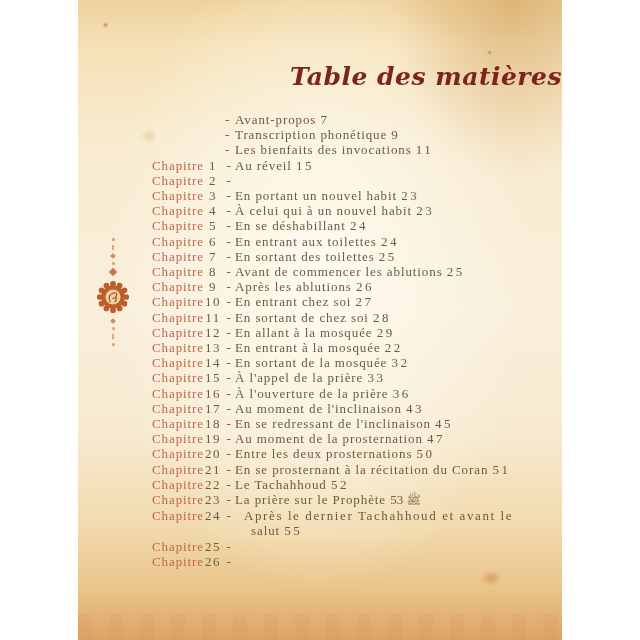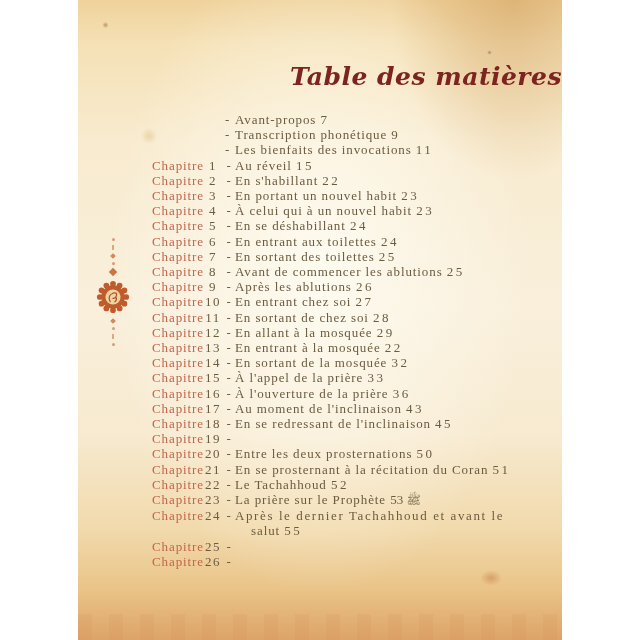--- a/index.html
+++ b/index.html
@@ -40,21 +40,21 @@
     font-size:13px;line-height:15.2px;letter-spacing:.9px;color:#6b5b40;
   }
   .row{display:flex;align-items:baseline;white-space:nowrap;}
   .c-label{width:51px;flex:0 0 51px;color:#c3654c;}
   .c-num{width:20px;flex:0 0 20px;text-align:center;letter-spacing:1.5px;}
   .c-dash{width:12px;flex:0 0 12px;text-align:center;}
   .c-title{flex:1;}
   .pg{letter-spacing:2.5px;}
   .fm{padding-left:73px;}
   .fm .c-dash{width:10px;flex:0 0 10px;text-align:left;}
-  .sp{letter-spacing:1.6px;}
+  .sp{letter-spacing:1.6px;margin-left:9px;}
   .cont{display:block;padding-left:16px;}
   .pbuh{font-size:12px;}
 
   
   .orn{
     position:absolute;left:24px;top:238px;width:22px;
     display:flex;flex-direction:column;align-items:center;gap:4px;
   }
   .m{background:#c4703f;flex:0 0 auto;}
   .m-dot{width:3px;height:3px;border-radius:50%;opacity:.65;}
@@ -123,21 +123,20 @@
     <div class="row">
       <span class="c-label">Chapitre</span>
       <span class="c-num">1</span>
       <span class="c-dash">-</span>
       <span class="c-title"><span>Au réveil</span> <span class="pg">15</span></span>
     </div>
     <div class="row">
       <span class="c-label">Chapitre</span>
       <span class="c-num">2</span>
       <span class="c-dash">-</span>
-      <span class="c-title"><span>En s'habillant</span> <span class="pg">22</span></span>
     </div>
     <div class="row">
       <span class="c-label">Chapitre</span>
       <span class="c-num">3</span>
       <span class="c-dash">-</span>
       <span class="c-title"><span>En portant un nouvel habit</span> <span class="pg">23</span></span>
     </div>
     <div class="row">
       <span class="c-label">Chapitre</span>
       <span class="c-num">4</span>
@@ -225,20 +224,21 @@
     <div class="row">
       <span class="c-label">Chapitre</span>
       <span class="c-num">18</span>
       <span class="c-dash">-</span>
       <span class="c-title"><span>En se redressant de l'inclinaison</span> <span class="pg">45</span></span>
     </div>
     <div class="row">
       <span class="c-label">Chapitre</span>
       <span class="c-num">19</span>
       <span class="c-dash">-</span>
+      <span class="c-title"><span>Au moment de la prosternation</span> <span class="pg">47</span></span>
     </div>
     <div class="row">
       <span class="c-label">Chapitre</span>
       <span class="c-num">20</span>
       <span class="c-dash">-</span>
       <span class="c-title"><span>Entre les deux prosternations</span> <span class="pg">50</span></span>
     </div>
     <div class="row">
       <span class="c-label">Chapitre</span>
       <span class="c-num">21</span>

